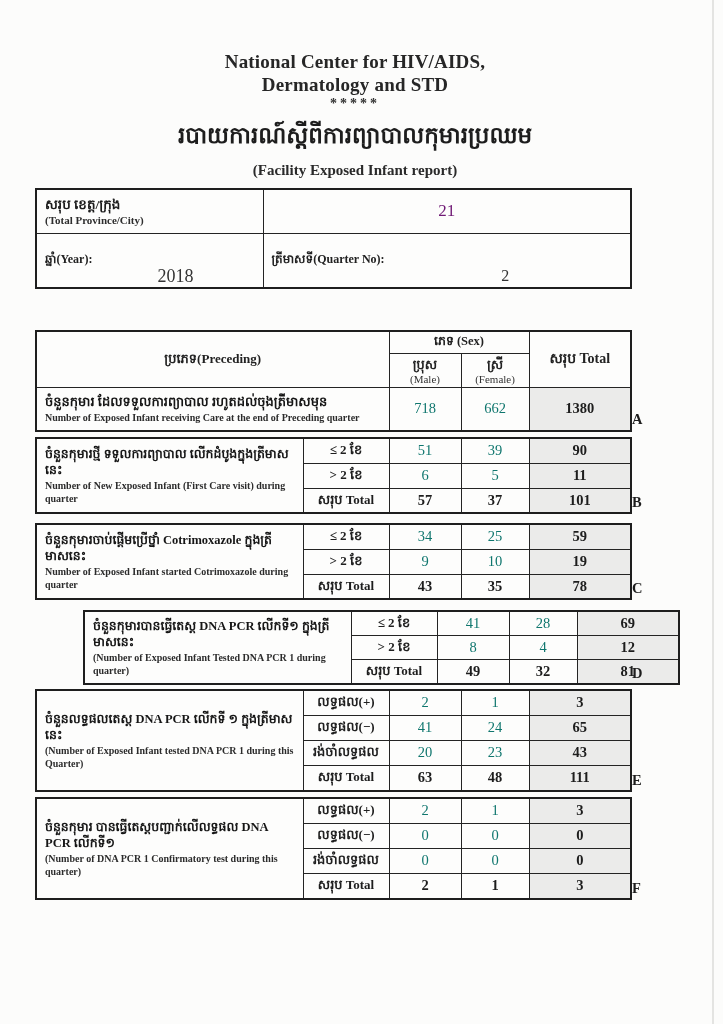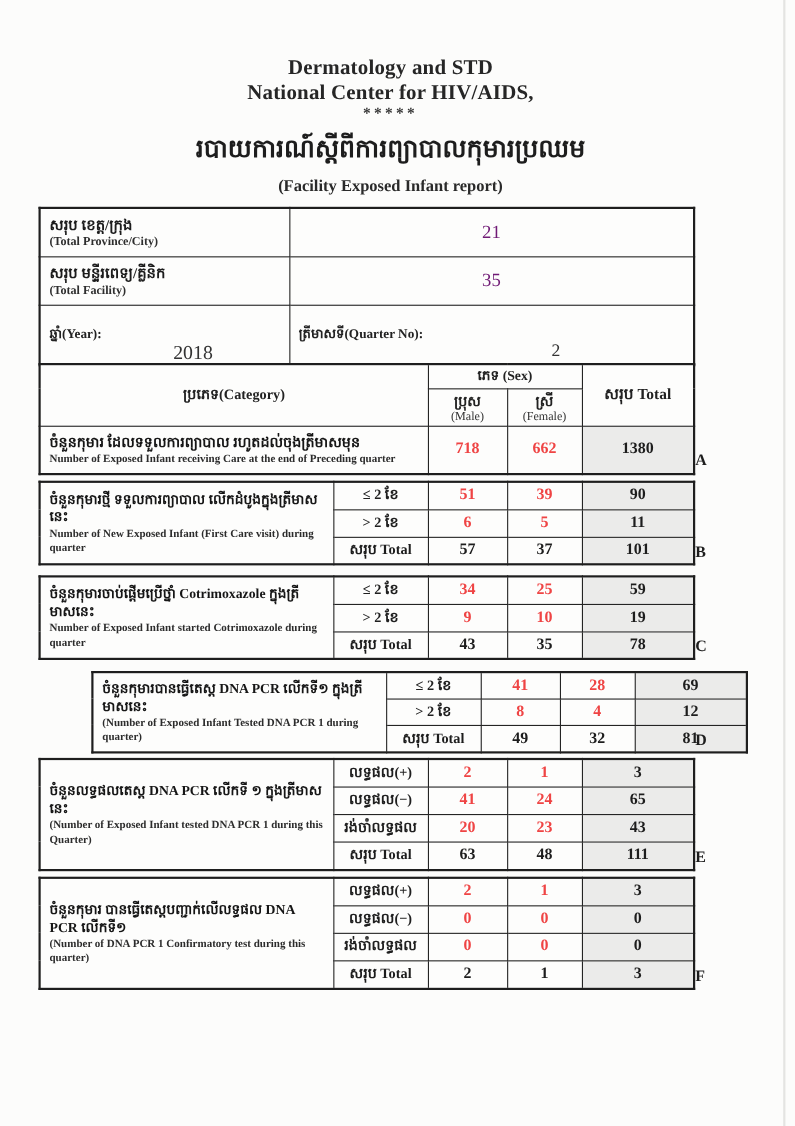--- a/index.html
+++ b/index.html
@@ -38,60 +38,53 @@
   .mfcell{text-align:center;line-height:14px;padding-top:3px;}
   .mf-kh{font-size:13px;font-weight:600;display:block;}
   .mf-en{font-size:11px;display:block;color:#333;}
   .tothdr{text-align:center;font-size:14px;font-weight:700;}
 
   
   .seclbl{padding:3px 8px;}
   .sec-kh{font-size:12.5px;font-weight:700;color:#161616;line-height:16px;}
   .sec-en{font-size:10px;font-weight:700;color:#2c2c2c;line-height:12.5px;margin-top:2px;}
   .sub{text-align:center;font-size:13px;font-weight:600;color:#1f1f1f;}
-  .num{text-align:center;font-size:14.5px;color:#ef4444;font-weight:bold;}
+  .num{text-align:center;font-size:14.5px;color:#0f766e;}
   .tot{background:#ebebea;font-weight:700;color:#1d1d1d;}
   .trow td{font-weight:700;color:#1d1d1d;}
 
   .marker{position:absolute;left:632px;font-size:14.5px;font-weight:600;color:#1d1d1d;
     font-family:"Liberation Serif","DejaVu Serif",serif;}
 </style>
 </head>
 <body>
 
 <div class="page">
   <div class="scan-edge"></div>
 
   <div class="hdr">
+    <div class="org">National Center for HIV/AIDS,</div>
     <div class="org">Dermatology and STD</div>
-    <div class="org">National Center for HIV/AIDS,</div>
     <div class="stars">*****</div>
     <div class="ktitle">របាយការណ៍ស្តីពីការព្យាបាលកុមារប្រឈម</div>
     <div class="etitle">(Facility Exposed Infant report)</div>
   </div>
 
   <table class="t1" style="top:188px;">
     <colgroup>
         <col style="width:227px">
         <col style="width:368px">
       </colgroup>
     <tbody>
         <tr style="height:44px">
       <td class="lblcell">
         <div class="kh-lbl">សរុប ខេត្ត/ក្រុង</div>
         <div class="en-lbl">(Total Province/City)</div>
       </td>
       <td class="valcell">21</td>
-    </tr>
-    <tr style="height:44px">
-      <td class="lblcell">
-        <div class="kh-lbl">សរុប មន្ទីរពេទ្យ/គ្លីនិក</div>
-        <div class="en-lbl">(Total Facility)</div>
-      </td>
-      <td class="valcell">35</td>
     </tr>
     <tr style="height:43px">
       <td class="lblcell">
         <div class="yrflex">
           <span class="yrlabel">ឆ្នាំ(Year):</span>
           <span class="yrval">2018</span>
         </div>
       </td>
       <td class="lblcell">
         <div class="yrflex">
@@ -105,21 +98,21 @@
 
   <table class="t2" style="top:330px;">
     <colgroup>
         <col style="width:353px">
         <col style="width:72px">
         <col style="width:68px">
         <col style="width:102px">
       </colgroup>
     <tbody>
         <tr style="height:22px">
-      <td rowspan="2" class="catcell">ប្រភេទ(Category)</td>
+      <td rowspan="2" class="catcell">ប្រភេទ(Preceding)</td>
       <td colspan="2" class="sexcell">ភេទ (Sex)</td>
       <td rowspan="2" class="tothdr">សរុប Total</td>
     </tr>
     <tr style="height:34px">
       <td class="mfcell">
         <span class="mf-kh">ប្រុស</span>
         <span class="mf-en">(Male)</span>
       </td>
       <td class="mfcell">
         <span class="mf-kh">ស្រី</span>

